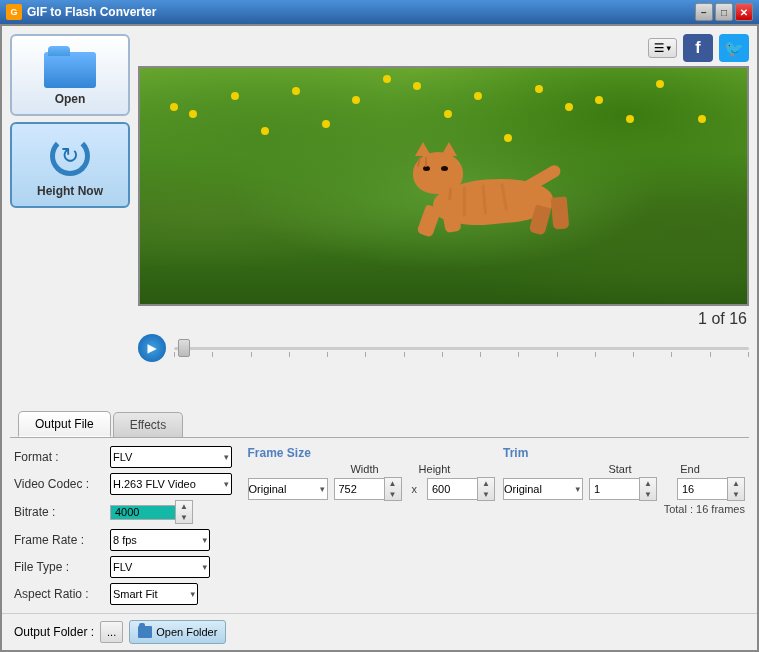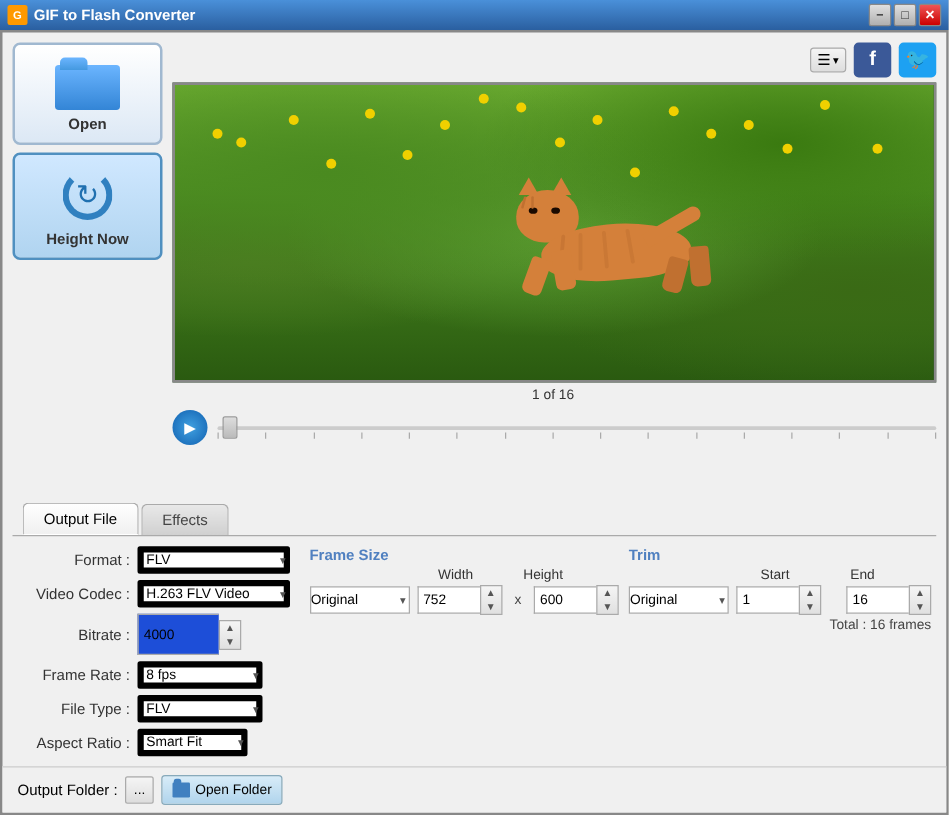--- a/index.html
+++ b/index.html
@@ -262,22 +262,22 @@
       bottom: -5px;
       right: 5px;
       width: 16px; height: 32px;
       background: #c07030;
       border-radius: 3px 3px 5px 5px;
       transform: rotate(-5deg);
     }
 
     
     .frame-counter {
-      text-align: center;
-      font-size: 11px;
+      text-align: right;
+      font-size: 16px;
       color: #333;
       padding-right: 2px;
     }
 
     
     .playback-bar {
       display: flex;
       align-items: center;
       gap: 8px;
       padding: 2px 0;
@@ -374,47 +374,47 @@
       gap: 8px;
     }
 
     .form-row {
       display: flex;
       align-items: center;
       gap: 6px;
     }
     .form-label {
       width: 90px;
-      text-align: right;
+      text-align: left;
       color: #333;
       font-size: 12px;
       flex-shrink: 0;
     }
     .form-select {
       flex: 1;
       height: 22px;
-      border: 5px solid #000000;
+      border: 1px solid #000000;
       background: white;
       font-size: 11px;
       padding: 0 2px;
       border-radius: 2px;
       max-width: 220px;
     }
     .form-input-spin {
       display: flex;
       align-items: center;
     }
     .spin-input {
       width: 65px;
-      height: 33px;
+      height: 15px;
       border: 1px solid #aaa;
       border-right: none;
       padding: 0 4px;
       font-size: 11px;
-      background: #1d4ed8;
+      background: #14b8a6;
     }
     .spin-btns {
       display: flex;
       flex-direction: column;
       border: 1px solid #aaa;
       background: linear-gradient(to bottom, #f5f5f5, #e0e0e0);
     }
     .spin-btn {
       width: 16px; height: 11px;
       display: flex; align-items: center; justify-content: center;

